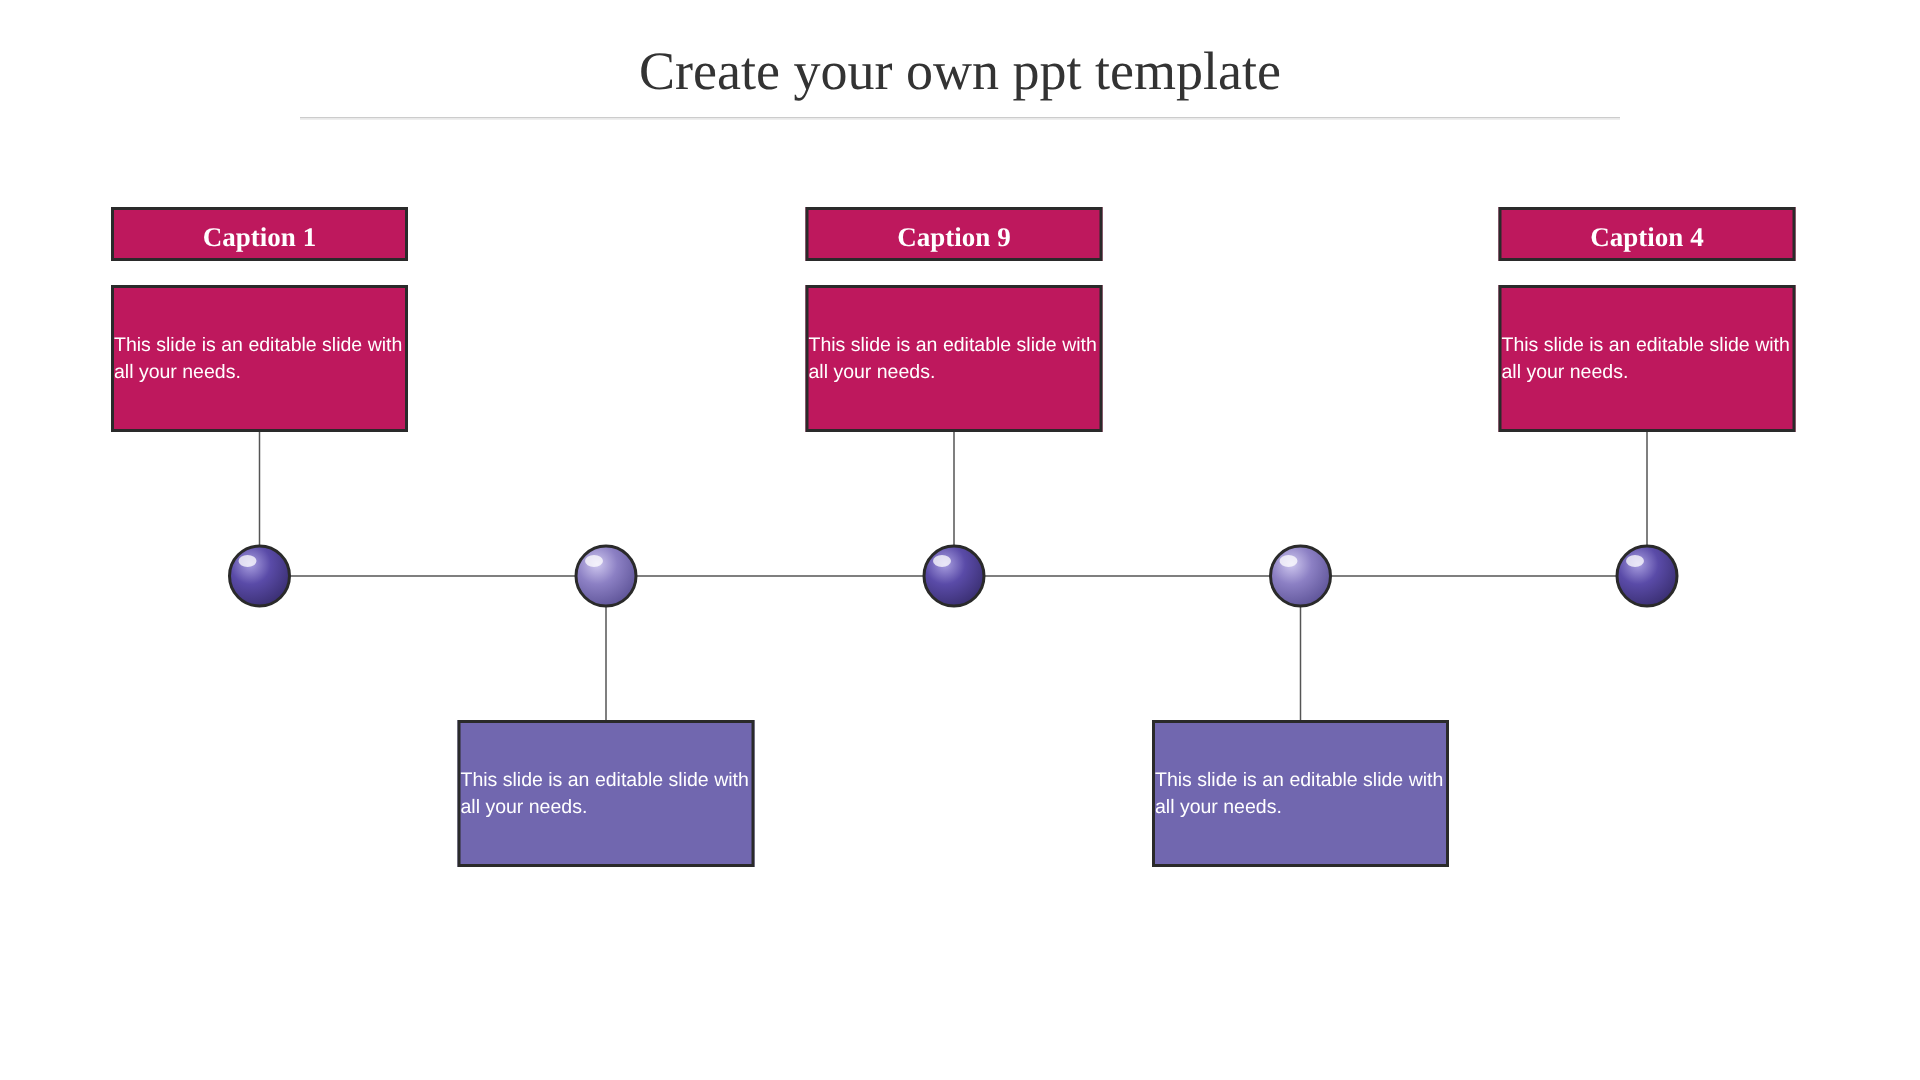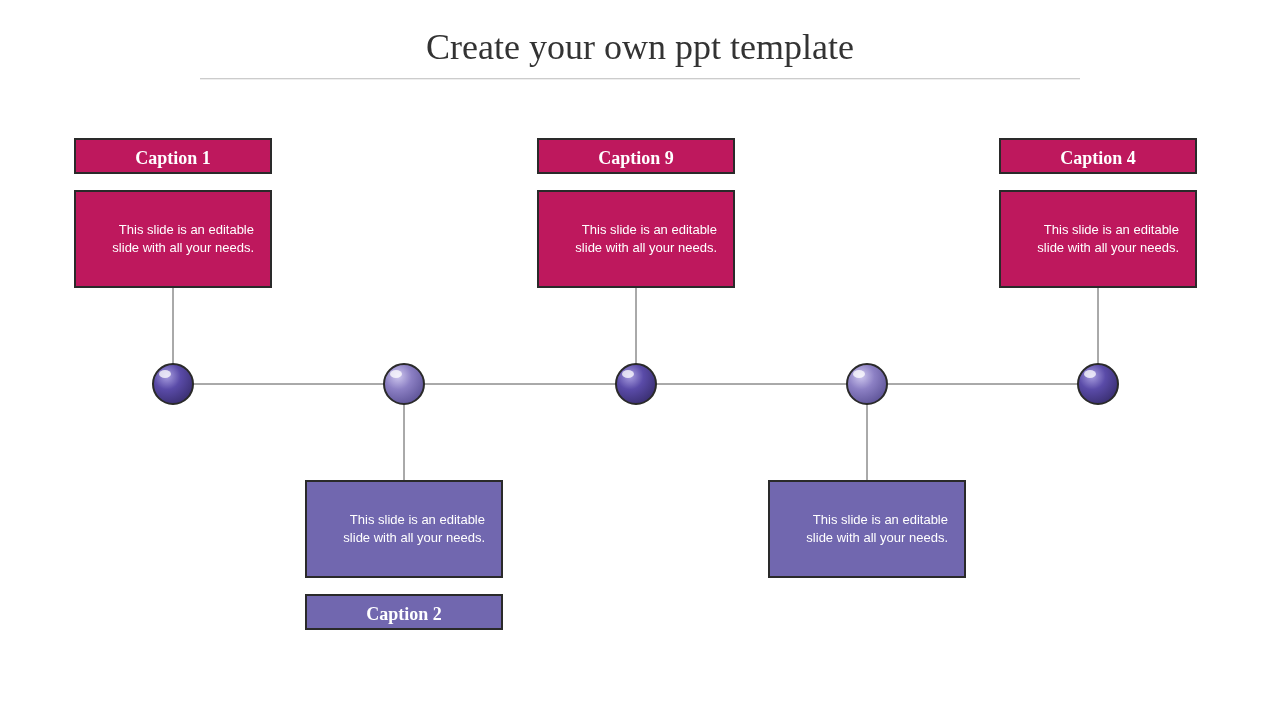--- a/index.html
+++ b/index.html
@@ -1,20 +1,20 @@
 <!DOCTYPE html>
 <html><head>
 <meta charset="utf-8">
 <style>
   html,body{margin:0;padding:0;width:1280px;height:720px;background:#fff;font-family:Georgia,"Times New Roman",serif;overflow:hidden}
   .stage{position:relative;width:1280px;height:720px}
   .title{position:absolute;left:0;right:0;top:26px;text-align:center;font-size:36px;color:#333;font-weight:400}
   .title-rule{position:absolute;left:200px;right:200px;top:78px;height:0;border-top:1px solid #ccc;border-bottom:1px solid #eee}
   .caption{position:absolute;width:198px;height:36px;line-height:36px;text-align:center;color:#fff;font-weight:bold;font-size:18px;border:2px solid #2a2a2a;box-sizing:border-box}
-  .desc{position:absolute;width:198px;height:98px;display:flex;align-items:center;justify-content:center;text-align:right;color:#fff;font-family:Arial,Helvetica,sans-serif;font-size:13px;line-height:1.4;padding:10px 16px;border:2px solid #2a2a2a;box-sizing:border-box}
+  .desc{position:absolute;width:198px;height:98px;display:flex;align-items:center;justify-content:center;text-align:left;color:#fff;font-family:Arial,Helvetica,sans-serif;font-size:13px;line-height:1.4;padding:10px 0;border:2px solid #2a2a2a;box-sizing:border-box}
   .dark{background:#be185d}
   .light{background:#7167af}
   svg{position:absolute;left:0;top:0}
 </style>
 </head>
 <body>
 
 <div class="stage">
 
   <div class="title">Create your own ppt template</div>
@@ -67,17 +67,16 @@
   <div class="caption dark" style="left:74px;top:138px">Caption 1</div>
   <div class="desc dark" style="left:74px;top:190px">This slide is an editable slide with all your needs.</div>
 
   <div class="caption dark" style="left:537px;top:138px">Caption 9</div>
   <div class="desc dark" style="left:537px;top:190px">This slide is an editable slide with all your needs.</div>
 
   <div class="caption dark" style="left:999px;top:138px">Caption 4</div>
   <div class="desc dark" style="left:999px;top:190px">This slide is an editable slide with all your needs.</div>
 
   <div class="desc light" style="left:305px;top:480px">This slide is an editable slide with all your needs.</div>
-  <div class="caption light" style="left:305px;top:594px">Caption 2</div>
 
   <div class="desc light" style="left:768px;top:480px">This slide is an editable slide with all your needs.</div>
 
 </div>
 
 </body></html>

